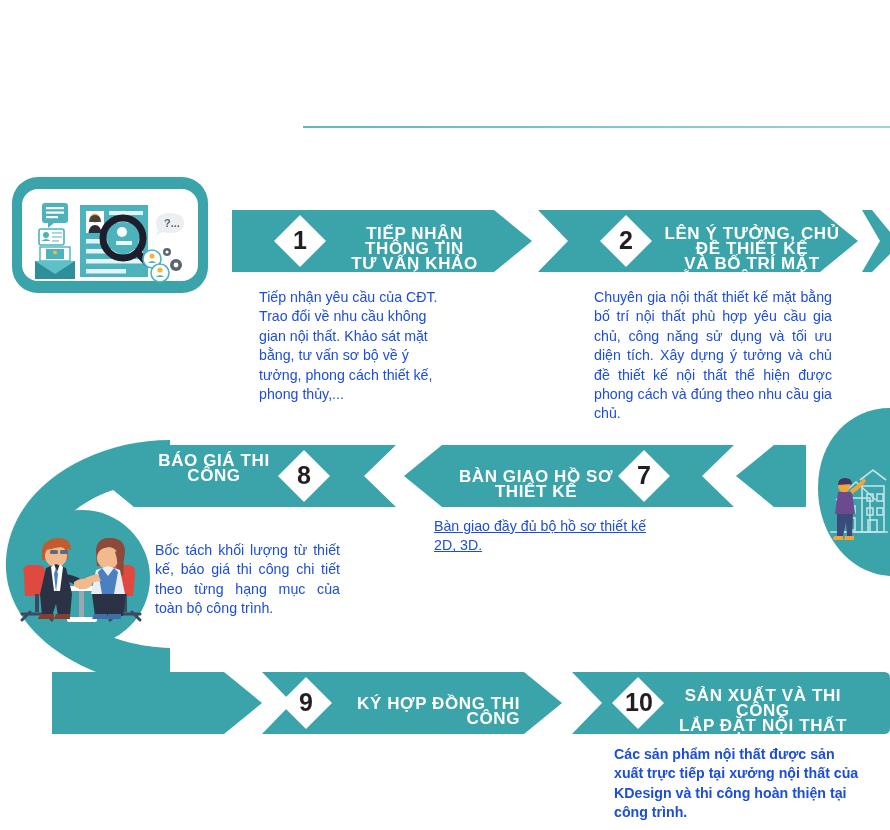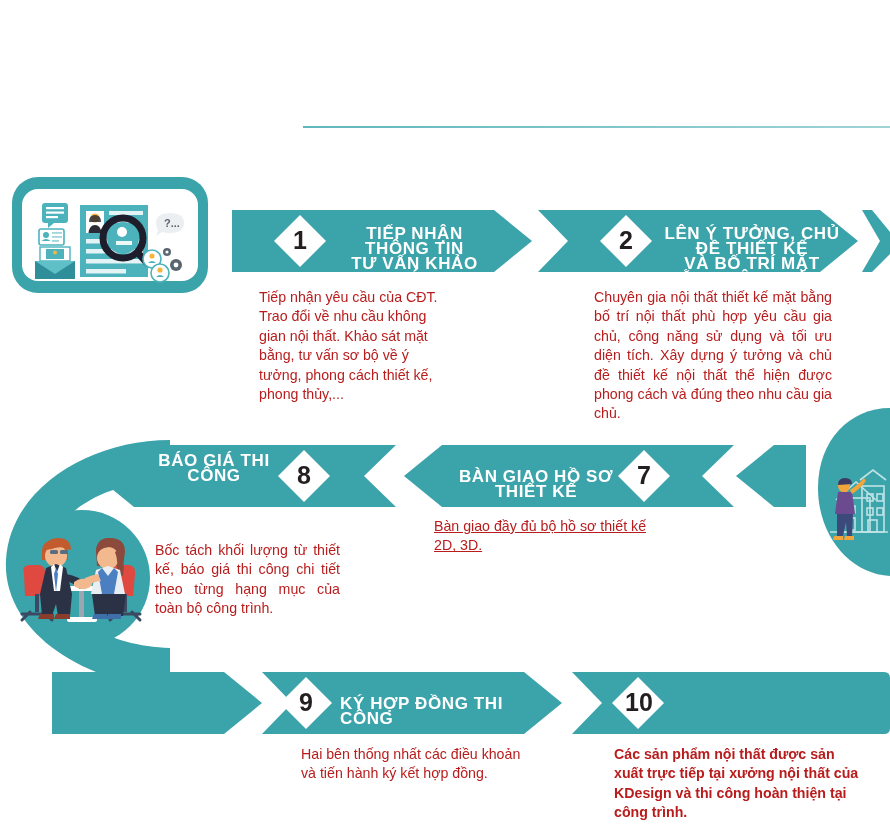--- a/index.html
+++ b/index.html
@@ -27,21 +27,21 @@
     font-size:17px;letter-spacing:.6px;line-height:15px;
     text-align:center;white-space:pre-line;
   }
   .num{
     position:absolute;color:#231f20;font-weight:bold;
     font-size:25px;line-height:1;text-align:center;
   }
 
   
   .para{
-    position:absolute;color:#b91c1c;
+    position:absolute;color:#1d4ed8;
     font-size:14.2px;line-height:19.4px;
   }
   .para.just{text-align:justify;}
 
   
   .illus{position:absolute;}
   .illus svg{display:block;}
 </style>
 </head>
 <body>
@@ -259,26 +259,27 @@
       <path d="M0 0 H172 L210 31 L172 62 H0 Z" fill="#3ba3aa"></path>
     </svg>
   </div>
 
   <div class="banner" style="left:262px;top:672px;width:300px;height:62px;">
     <svg width="300" height="62" viewBox="0 0 300 62">
       <path d="M0 0 H262 L300 31 L262 62 H0 L30 31 Z" fill="#3ba3aa"></path>
       <path d="M18 31 L44 5 L70 31 L44 57 Z" fill="#ffffff"></path>
     </svg>
     <div class="num" style="left:28px;top:18px;width:32px;">9</div>
-    <div class="btext" style="left:78px;top:24px;width:180px;text-align:left;">KÝ HỢP ĐỒNG THI CÔNG</div>
-  </div>
-  <div class="para" style="left:301px;top:745px;width:230px;">Hai bên thống nhất các điều khoản và tiến hành ký kết hợp đồng.</div>
+    <div class="btext" style="left:78px;top:24px;width:180px;text-align:right;">KÝ HỢP ĐỒNG THI CÔNG</div>
+  </div>
 
   <div class="banner" style="left:572px;top:672px;width:318px;height:62px;">
     <svg width="318" height="62" viewBox="0 0 318 62">
       <path d="M0 0 H312 Q318 0 318 6 L318 56 Q318 62 312 62 H0 L30 31 Z" fill="#3ba3aa"></path>
       <path d="M40 31 L66 5 L92 31 L66 57 Z" fill="#ffffff"></path>
     </svg>
     <div class="num" style="left:46px;top:18px;width:42px;">10</div>
+    <div class="btext" style="left:96px;top:16px;width:190px;">SẢN XUẤT VÀ THI CÔNG
+LẮP ĐẶT NỘI THẤT</div>
   </div>
   <div class="para" style="left:614px;top:745px;width:250px;font-weight:bold;">Các sản phẩm nội thất được sản xuất trực tiếp tại xưởng nội thất của KDesign và thi công hoàn thiện tại công trình.</div>
 
 </div>
 
 </body></html>

